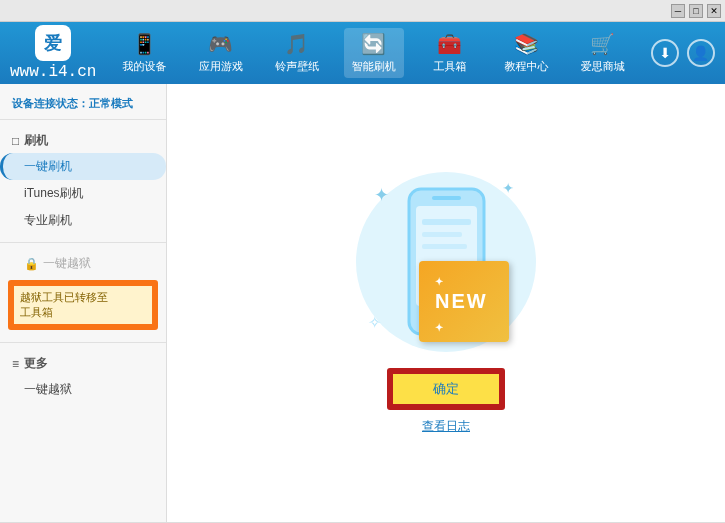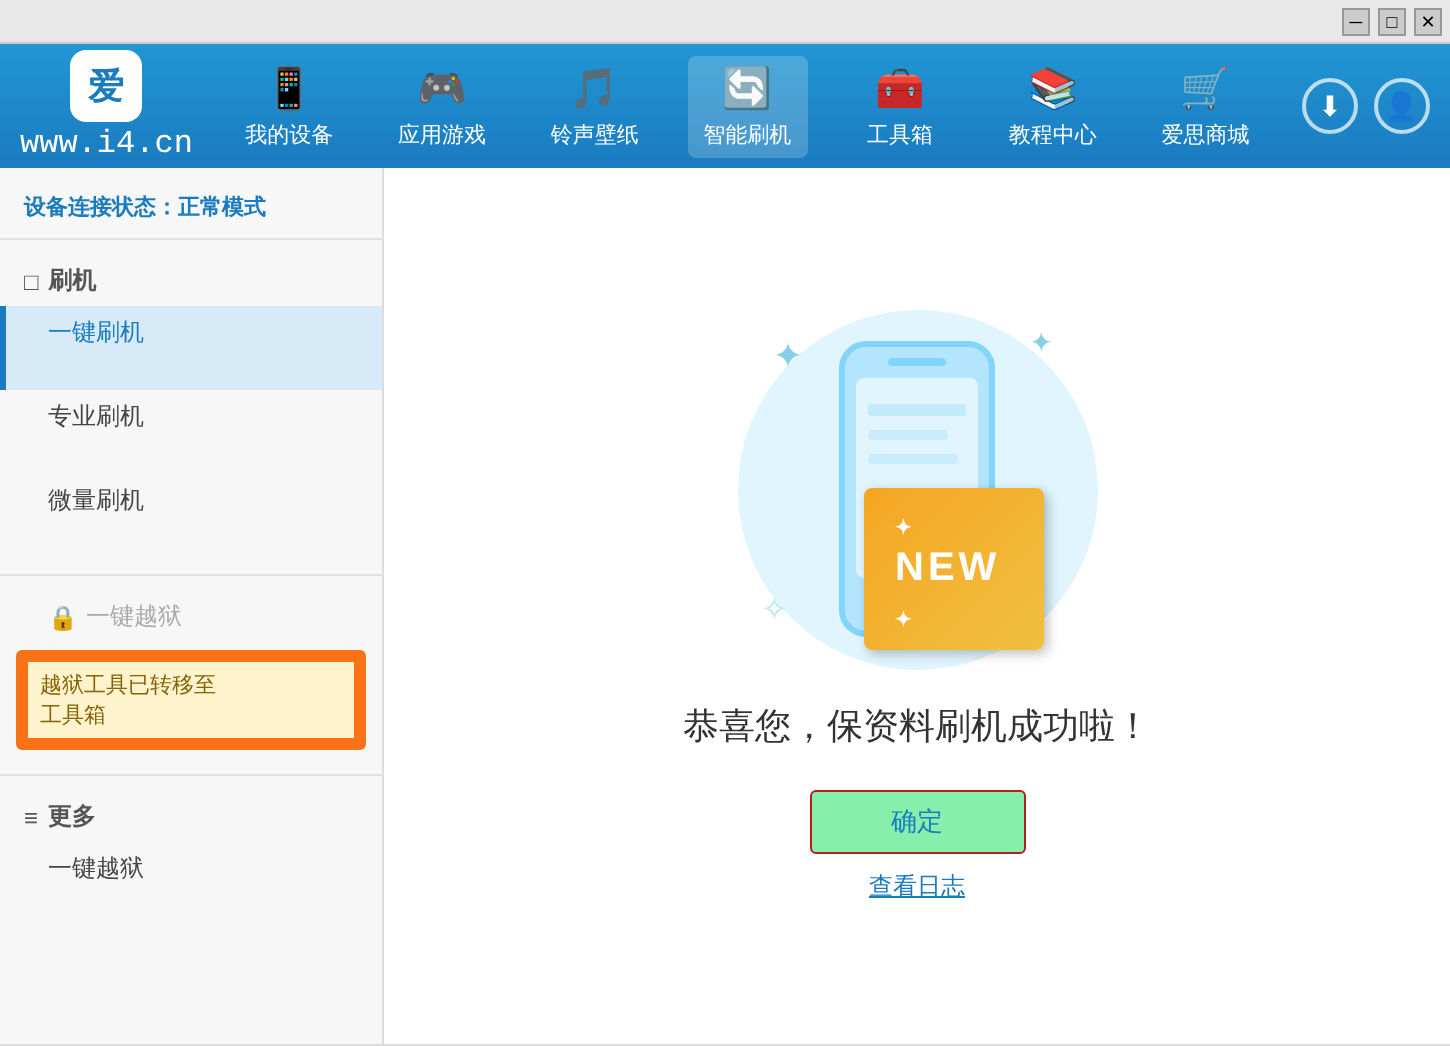--- a/index.html
+++ b/index.html
@@ -107,21 +107,21 @@
     }
 
     
     .main-area {
       display: flex;
       height: 438px;
     }
 
     
     .sidebar {
-      width: 192px;
+      width: 167px;
       background: #f7f7f7;
       border-right: 1px solid #ddd;
       padding: 8px 0;
       overflow-y: auto;
     }
     .status-bar {
       padding: 4px 12px 8px;
       font-size: 11px;
       color: #555;
       border-bottom: 1px solid #e0e0e0;
@@ -137,24 +137,25 @@
       padding: 4px 12px;
       font-size: 12px;
       color: #555;
       font-weight: bold;
     }
     .sidebar-section-title .section-icon {
       margin-right: 5px;
       color: #555;
     }
     .sidebar-item {
-      padding: 5px 12px 20px 24px;
+      padding: 5px 12px 5px 24px;
       font-size: 12px;
       color: #444;
       cursor: pointer;
+      border-radius: 13px;
     }
     .sidebar-item.active {
       background: #d6eaf8;
       color: #1a7bbf;
       border-left: 3px solid #1a7bbf;
       padding-left: 21px;
     }
     .sidebar-disabled {
       padding: 4px 12px 4px 24px;
       font-size: 12px;
@@ -189,22 +190,22 @@
       position: relative;
     }
 
     .success-text {
       font-size: 18px;
       color: #333;
       margin-bottom: 20px;
       font-weight: 500;
     }
     .confirm-btn {
-      background: #86efac;
-      border: 1px solid #b91c1c;
+      background: #fde047;
+      border: 6px solid #b91c1c;
       color: #1a7bbf;
       padding: 6px 40px;
       border-radius: 3px;
       font-size: 13px;
       cursor: pointer;
       margin-bottom: 8px;
     }
     .detail-link {
       color: #1a7bbf;
       font-size: 12px;
@@ -309,24 +310,24 @@
 
     <div class="sidebar-section">
       <div class="sidebar-section-title">
         <span class="section-icon">□</span>
         <span>刷机</span>
       </div>
       <div class="sidebar-item active">
         <span>一键刷机</span>
       </div>
       <div class="sidebar-item">
+        <span>iTunes刷机</span>
+      </div>
+      <div class="sidebar-item">
         <span>专业刷机</span>
-      </div>
-      <div class="sidebar-item">
-        <span>微量刷机</span>
       </div>
     </div>
 
     <hr class="sidebar-divider">
 
     <div class="sidebar-section">
       <div class="sidebar-disabled">
         <span>🔒</span>
         <span>一键越狱</span>
       </div>
@@ -369,21 +370,20 @@
 
       <span style="position:absolute; top:12px; left:18px; color:#87ceeb; font-size:18px;">✦</span>
       <span style="position:absolute; top:8px; right:22px; color:#87ceeb; font-size:14px;">✦</span>
       <span style="position:absolute; bottom:20px; left:12px; color:#b3e5fc; font-size:16px;">✧</span>
 
       <div style="position:absolute; bottom:10px; left:50%; transform:translateX(-30%); background:linear-gradient(135deg,#f5a623,#f0c040); color:white; font-size:20px; font-weight:700; padding:6px 16px; border-radius:4px; box-shadow:2px 2px 6px rgba(0,0,0,0.25); letter-spacing:2px; z-index:3;">
         <span style="font-size:10px;">✦ </span><span>NEW</span><span style="font-size:10px;"> ✦</span>
       </div>
     </div>
 
-    <div class="success-text">恭喜您，保资料刷机成功啦！</div>
 
     <button class="confirm-btn">确定</button>
     <a class="detail-link">查看日志</a>
   </div>
 </div>
 
 <div class="bottom-bar" style="position:relative;">
 
   <div class="itunes-status">
     

